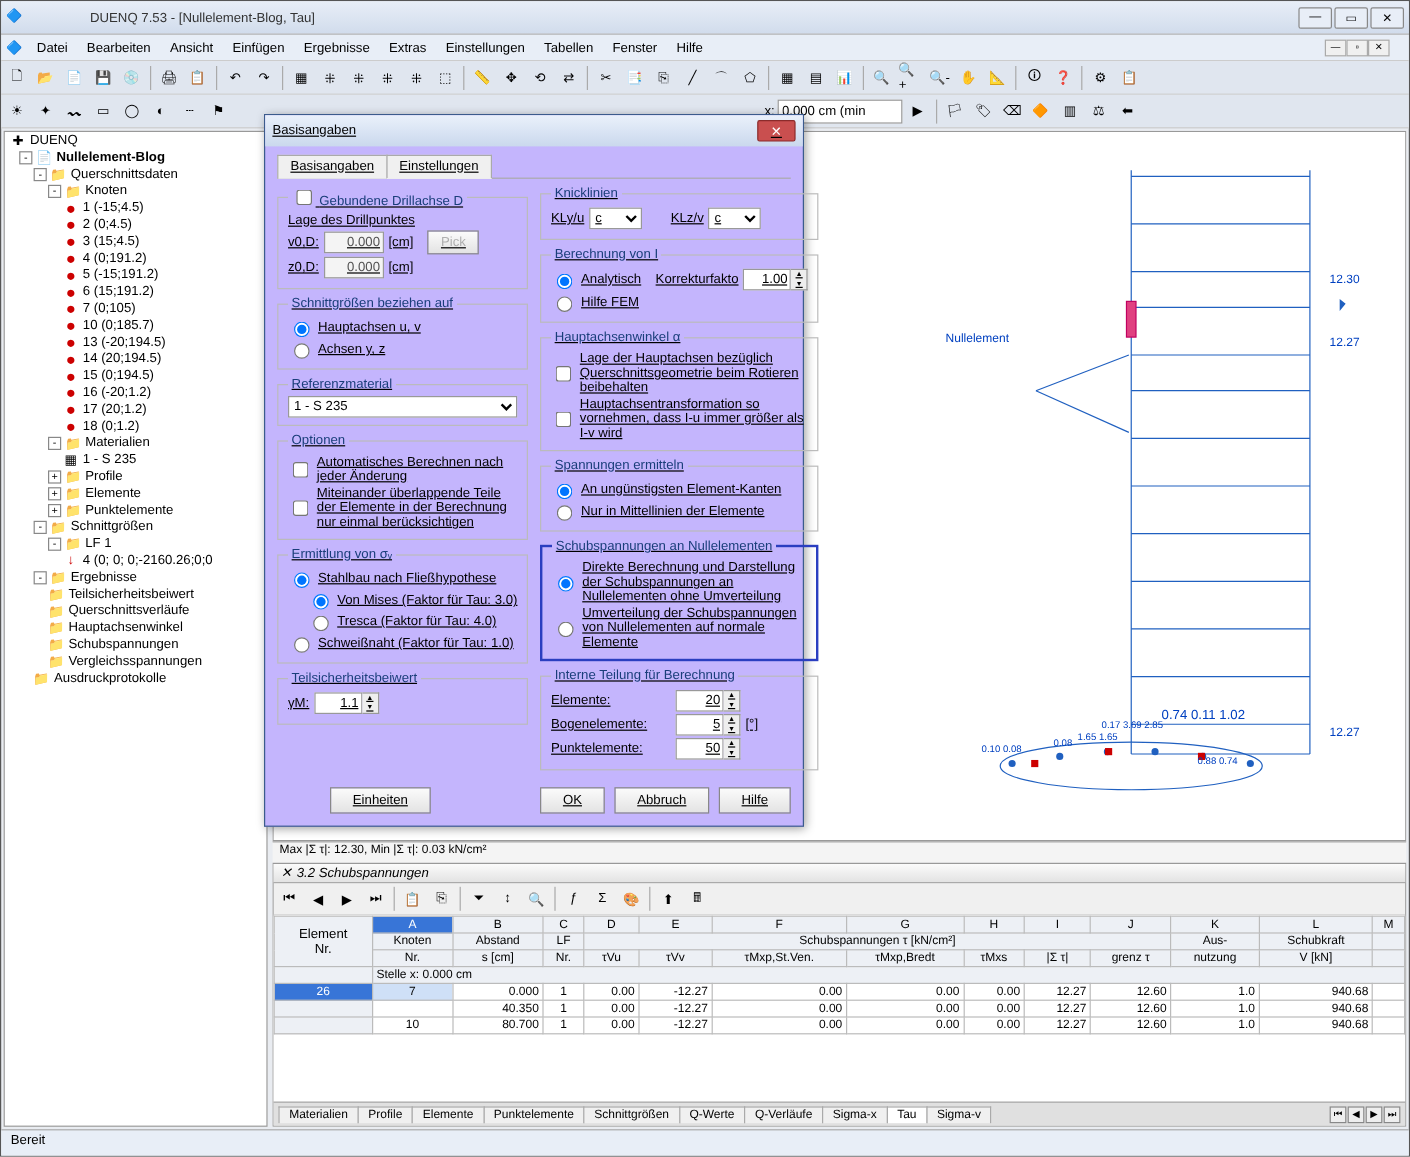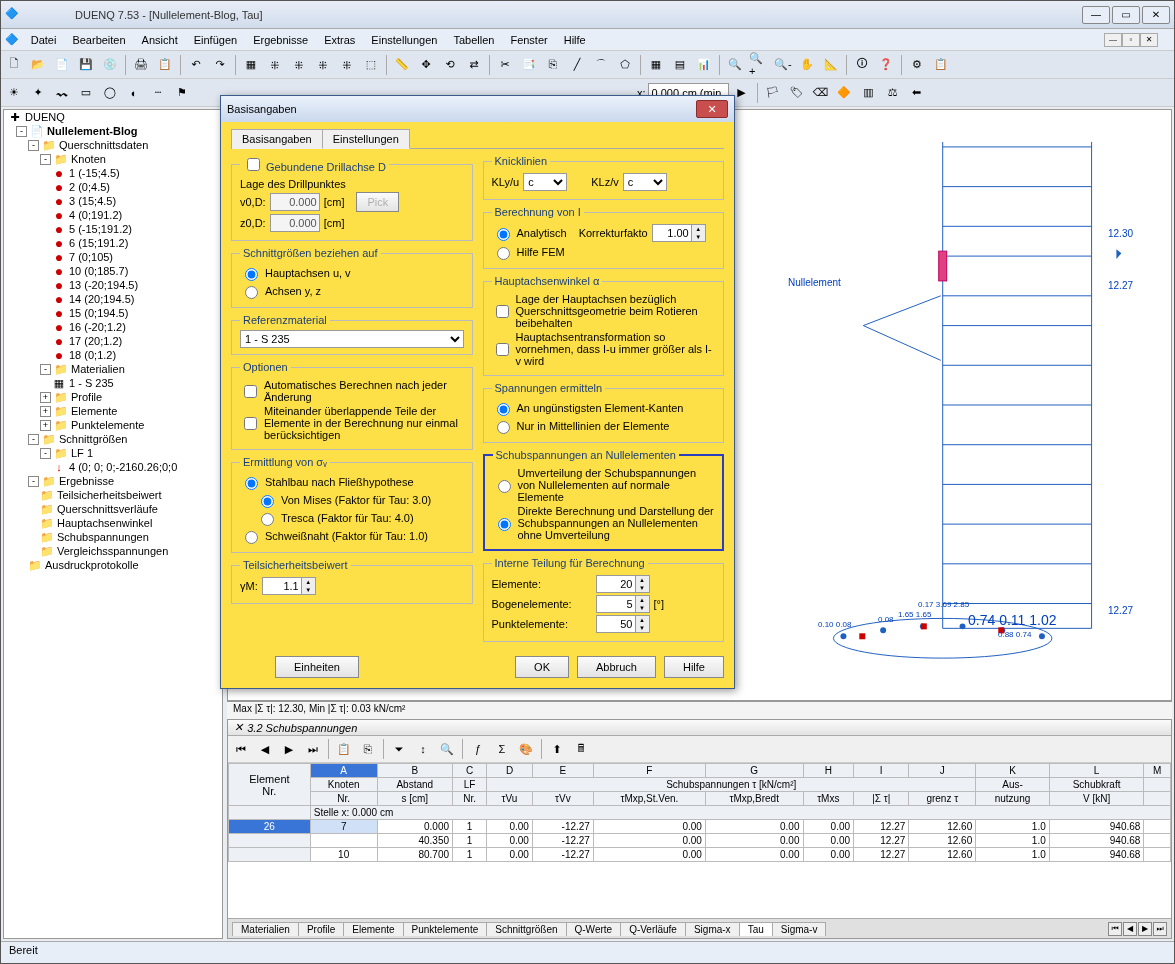--- a/index.html
+++ b/index.html
@@ -39,21 +39,21 @@
 table.grid td.cell-sel { background: #cfe0f7; }
 table.grid td.row-hdr { background: #edf0f5; text-align: center; }
 table.grid td.row-hdr-sel { background: #3875d7; color: #fff; text-align: center; }
 table.grid td.stelle { background: #edf0f5; text-align: left; }
 .bp-tabs { display: flex; border-top: 1px solid #aaa; background: #e0e0e0; height: 20px; align-items: center; padding: 0 4px; gap: 0; }
 .bp-tab { padding: 1px 8px; border: 1px solid #aaa; border-bottom: none; background: #f0f0f0; font-size: 10px; margin-right: -1px; }
 .bp-tab.active { background: #fff; }
 .app-status { height: 22px; background: #e8eef7; border-top: 1px solid #aaa; padding: 2px 8px; }
 
 
-.dialog { position: absolute; left: 220px; top: 95px; width: 515px; background: #fde047; border: 1px solid #3b5b8c; box-shadow: 2px 2px 8px rgba(0,0,0,.4); z-index: 100; }
+.dialog { position: absolute; left: 220px; top: 95px; width: 450px; background: #c4b5fd; border: 1px solid #3b5b8c; box-shadow: 2px 2px 8px rgba(0,0,0,.4); z-index: 100; text-decoration: underline; }
 .dlg-title { height: 26px; background: linear-gradient(#eaf1fb,#cad8ed); display: flex; align-items: center; padding: 0 6px; }
 .dlg-title span { flex: 1; }
 .dlg-close { width: 32px; height: 18px; background: #c94f4f; color: #fff; border: 1px solid #8b2b2b; border-radius: 2px; display: flex; align-items: center; justify-content: center; font-size: 11px; }
 .dlg-body { padding: 6px 10px 10px; }
 .tabs { display: flex; border-bottom: 1px solid #aaa; margin-bottom: 6px; }
 .tab { padding: 3px 10px; border: 1px solid #aaa; border-bottom: none; background: #f0f0f0; margin-right: -1px; position: relative; top: 1px; }
 .tab.active { background: #f0f0f0; border-bottom: 1px solid #f0f0f0; }
 .cols { display: flex; gap: 10px; }
 .col { flex: 1; }
 fieldset { border: 1px solid #bbb; margin: 0 0 6px; padding: 4px 8px 6px; }
@@ -160,21 +160,21 @@
     <div class="tbtn">☀</div>
     <div class="tbtn">✦</div>
     <div class="tbtn">〰</div>
     <div class="tbtn">▭</div>
     <div class="tbtn">◯</div>
     <div class="tbtn">◐</div>
     <div class="tbtn">┄</div>
     <div class="tbtn">⚑</div>
     <div style="flex:0 0 440px"></div>
     <span>x:</span>
-    <input type="text" class="tinput" style="width: 81px;" value="0.000 cm (min">
+    <input type="text" class="tinput" style="width: 104px;" value="0.000 cm (min">
     <div class="tbtn">▶</div>
     <div class="sep"></div>
     <div class="tbtn">🏳</div>
     <div class="tbtn">🏷</div>
     <div class="tbtn">⌫</div>
     <div class="tbtn">🔶</div>
     <div class="tbtn">▥</div>
     <div class="tbtn">⚖</div>
     <div class="tbtn">⬅</div>
   </div>
@@ -372,21 +372,21 @@
             </g>
         </svg>
         <div class="annot" style="left:560px;top:167px">Nullelement</div>
         <div class="annot" style="left:880px;top:118px">12.30</div>
         <div class="annot" style="left:880px;top:170px">12.27</div>
         <div class="annot" style="left:880px;top:495px">12.27</div>
         <div class="annot" style="left:590px;top:510px;font-size:8px">0.10 0.08</div>
         <div class="annot" style="left:650px;top:505px;font-size:8px">0.08</div>
         <div class="annot" style="left:670px;top:500px;font-size:8px">1.65 1.65</div>
         <div class="annot" style="left:690px;top:490px;font-size:8px">0.17 3.69 2.85</div>
-        <div class="annot" style="left:740px;top:502px;font-size:14px">0.74 0.11 1.02</div>
+        <div class="annot" style="left:740px;top:480px;font-size:11px">0.74 0.11 1.02</div>
         <div class="annot" style="left:770px;top:520px;font-size:8px">0.88 0.74</div>
       </div>
       <div class="statusline">Max |Σ τ|: 12.30, Min |Σ τ|: 0.03 kN/cm²</div>
       <div class="bottom-panel">
         <div class="bp-title">
             <span style="margin-right:4px">✕</span>
             <span>3.2 Schubspannungen</span>
           </div>
         <div class="bp-tools">
           <div class="tbtn">⏮</div>
@@ -667,26 +667,26 @@
               <label>An ungünstigsten Element-Kanten</label>
             </div>
           <div class="frow">
               <input type="radio" style="">
               <label>Nur in Mittellinien der Elemente</label>
             </div>
         </fieldset>
         <fieldset class="hl">
             <legend>Schubspannungen an Nullelementen</legend>
           <div class="frow">
+              <input type="radio" checked="" style="">
+              <label style="white-space:normal">Direkte Berechnung und Darstellung der Schubspannungen an Nullelementen ohne Umverteilung</label>
+            </div>
+          <div class="frow">
               <input type="radio" style="">
               <label style="white-space:normal">Umverteilung der Schubspannungen von Nullelementen auf normale Elemente</label>
-            </div>
-          <div class="frow">
-              <input type="radio" checked="" style="">
-              <label style="white-space:normal">Direkte Berechnung und Darstellung der Schubspannungen an Nullelementen ohne Umverteilung</label>
             </div>
         </fieldset>
         <fieldset>
             <legend>Interne Teilung für Berechnung</legend>
           <div class="frow">
               <label style="width:100px">Elemente:</label>
               <span class="spin">
                 <input type="text" value="20" style="">
                 <span class="arr">
                   <div>▲</div>

